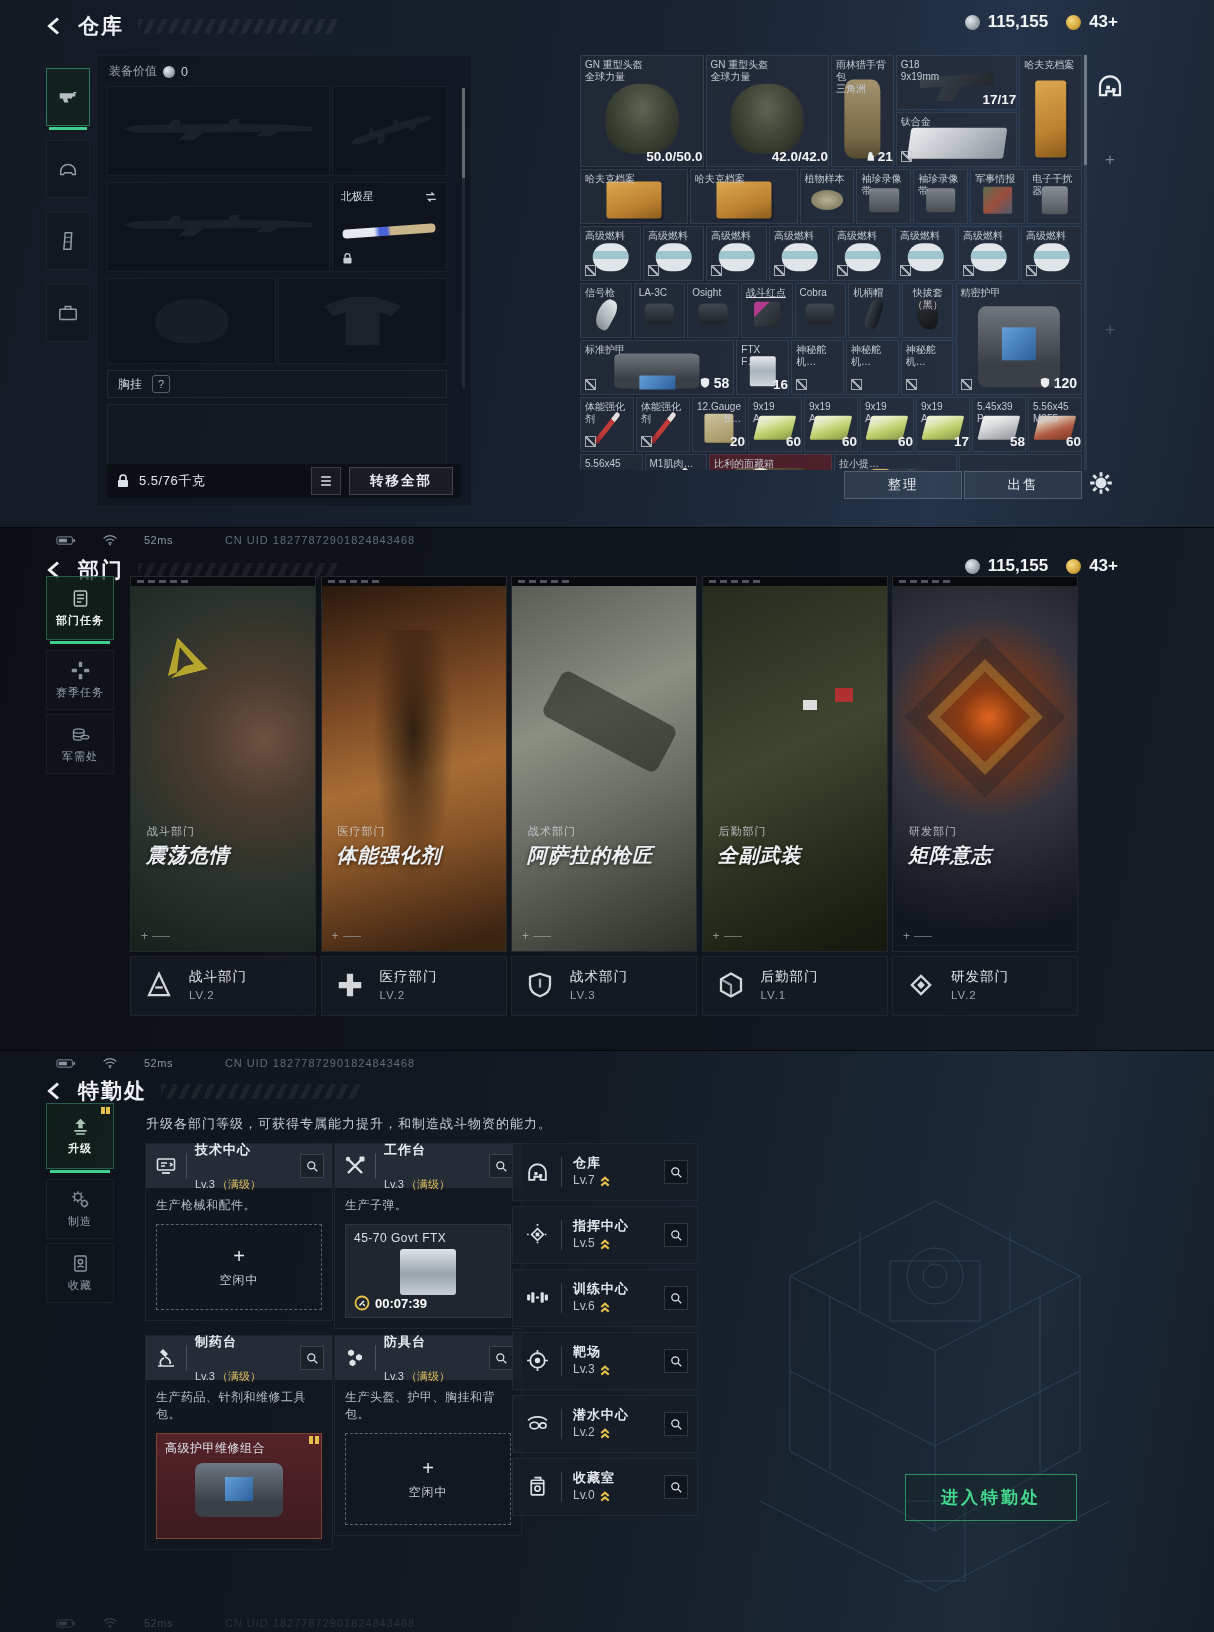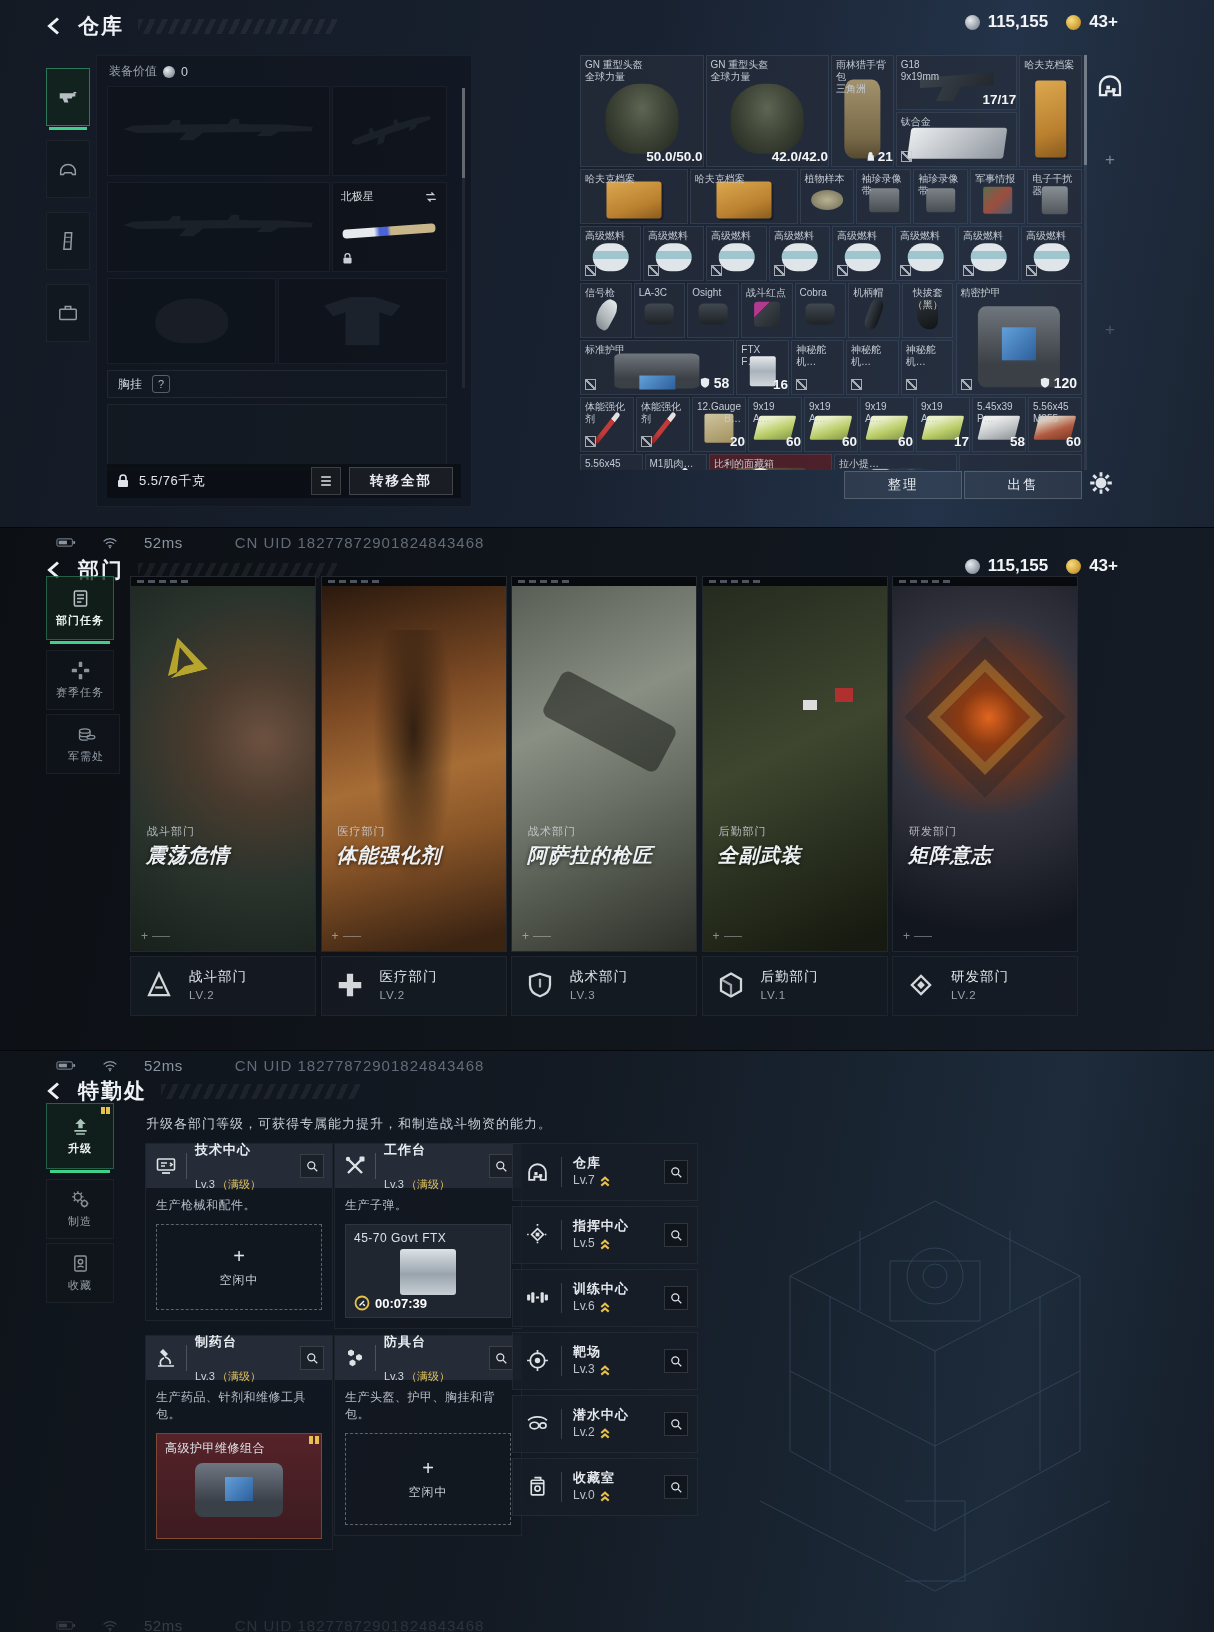--- a/index.html
+++ b/index.html
@@ -15,21 +15,21 @@
   .back{width:20px;height:20px;display:inline-block;}
   .back svg{width:100%;height:100%;}
   .ptitle{font-size:21px;font-weight:bold;letter-spacing:2px;color:#eef1f5;}
   .hatch{width:200px;height:15px;background:repeating-linear-gradient(115deg,rgba(255,255,255,.055) 0 5px,transparent 5px 11px);}
 
   .currency{position:absolute;display:flex;align-items:center;gap:8px;font-size:17px;font-weight:bold;color:#f2f4f6;}
   .coin{width:15px;height:15px;border-radius:50%;display:inline-block;}
   .coin.silver{background:radial-gradient(circle at 35% 35%,#e9ecef,#99a1aa 60%,#6d747c);}
   .coin.gold{background:radial-gradient(circle at 35% 35%,#f7dd7e,#d2a43c 60%,#997320);}
 
-  .statusbar{position:absolute;display:flex;align-items:center;gap:26px;font-size:15px;color:#8b95a1;letter-spacing:.5px;}
+  .statusbar{position:absolute;display:flex;align-items:center;gap:26px;font-size:11px;color:#8b95a1;letter-spacing:.5px;}
   .statusbar .uid{color:#626c78;margin-left:26px;letter-spacing:1px;}
   .statusbar svg{display:block;}
 
   
   .rail{position:absolute;left:46px;top:68px;width:42px;}
   .railbox{width:42px;height:56px;margin-bottom:14px;display:flex;align-items:center;justify-content:center;
            background:rgba(15,21,28,.55);border:1px solid rgba(255,255,255,.05);position:relative;}
   .railbox.active{background:rgba(18,38,30,.8);border-color:rgba(80,220,160,.45);}
   .railbox.active::after{content:"";position:absolute;left:2px;right:2px;bottom:-5px;height:3px;background:#3fd08c;}
   .railbox .ic{width:22px;height:22px;opacity:.85;}
@@ -449,21 +449,21 @@
               <div class="gart art-flare"></div>
             </div>
             <div class="gcell" style="flex:1 1 0%;">
               <div class="gname">LA-3C</div>
               <div class="gart art-scope"></div>
             </div>
             <div class="gcell" style="flex:1 1 0%;">
               <div class="gname">Osight</div>
               <div class="gart art-scope"></div>
             </div>
-            <div class="gcell" style="flex:1 1 0%;">
+            <div class="gcell" style="flex:1 1 0%;text-decoration:underline;">
               <div class="gname">战斗红点</div>
               <div class="gart art-reddot"></div>
             </div>
             <div class="gcell" style="flex:1 1 0%;">
               <div class="gname">Cobra</div>
               <div class="gart art-scope"></div>
             </div>
             <div class="gcell" style="flex:1 1 0%;">
               <div class="gname">机柄帽</div>
               <div class="gart art-grip"></div>
@@ -652,21 +652,21 @@
     <span class="ic">
         <svg viewBox="0 0 24 24" fill="#aab3bd">
           <rect x="10" y="2" width="4" height="6" rx="1"></rect>
           <rect x="10" y="16" width="4" height="6" rx="1"></rect>
           <rect x="2" y="10" width="6" height="4" rx="1"></rect>
           <rect x="16" y="10" width="6" height="4" rx="1"></rect>
         </svg>
       </span>
     <span class="slabel">赛季任务</span>
   </div>
-  <div class="sbox" style="top:186px;height:58px;padding-left:6px;">
+  <div class="sbox" style="top:186px;height:58px;">
     <span class="ic">
         <svg viewBox="0 0 24 24" fill="none" stroke="#aab3bd" stroke-width="1.5">
           <ellipse cx="10" cy="8" rx="6" ry="2.5"></ellipse>
           <path d="M4 8v4c0 1.4 2.7 2.5 6 2.5s6-1.1 6-2.5V8M4 12v4c0 1.4 2.7 2.5 6 2.5 1.2 0 2.4-.15 3.4-.4"></path>
           <ellipse cx="17" cy="15" rx="4.5" ry="2"></ellipse>
         </svg>
       </span>
     <span class="slabel">军需处</span>
   </div>
 
@@ -1107,20 +1107,21 @@
         <path d="M160 60 L160 140 M310 60 L310 140"></path>
         <path d="M190 90 L280 90 L280 150 L190 150 Z"></path>
         <path d="M205 330 L265 330 L265 410 L205 410"></path>
         <path d="M60 330 L235 420 L410 330"></path>
         <circle cx="235" cy="105" r="28"></circle>
         <circle cx="235" cy="105" r="12"></circle>
       </g>
     </svg>
   </div>
 
+  <button class="enterbtn">进入特勤处</button>
 
   <div class="statusbar dimbar" style="left:56px;top:566px;">
     <span class="ic" style="width:20px;height:11px;">
         <svg viewBox="0 0 22 12">
           <rect x="1" y="2" width="17" height="8" rx="1.5" fill="none" stroke="#8b95a1"></rect>
           <rect x="3" y="4" width="9" height="4" fill="#8b95a1"></rect>
           <rect x="19" y="4.5" width="2" height="3" fill="#8b95a1"></rect>
         </svg>
       </span>
     <span class="ic" style="width:16px;height:12px;">

